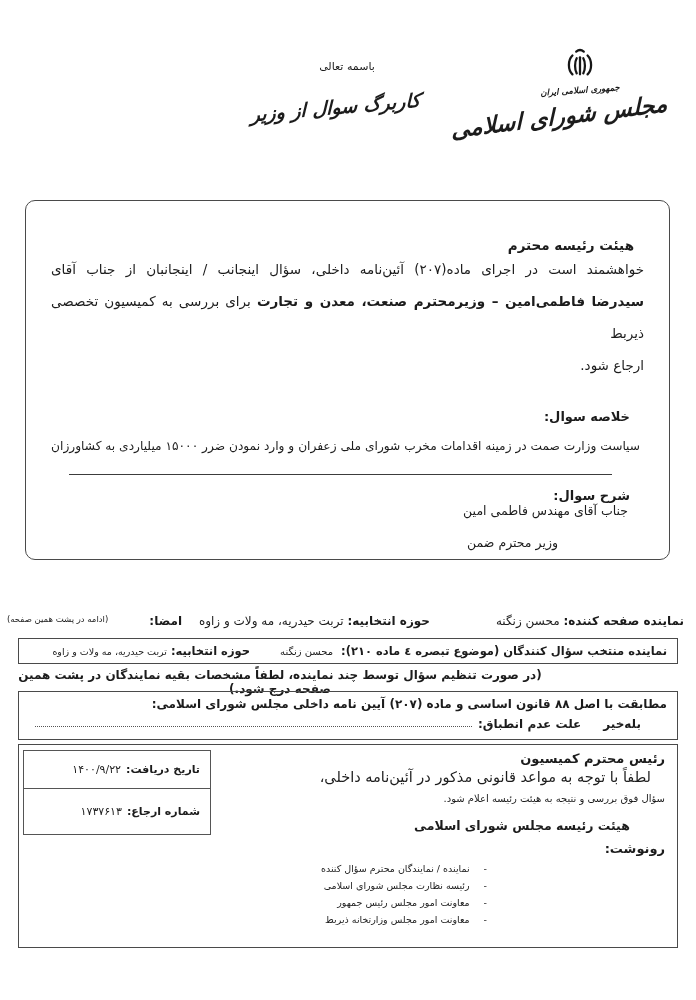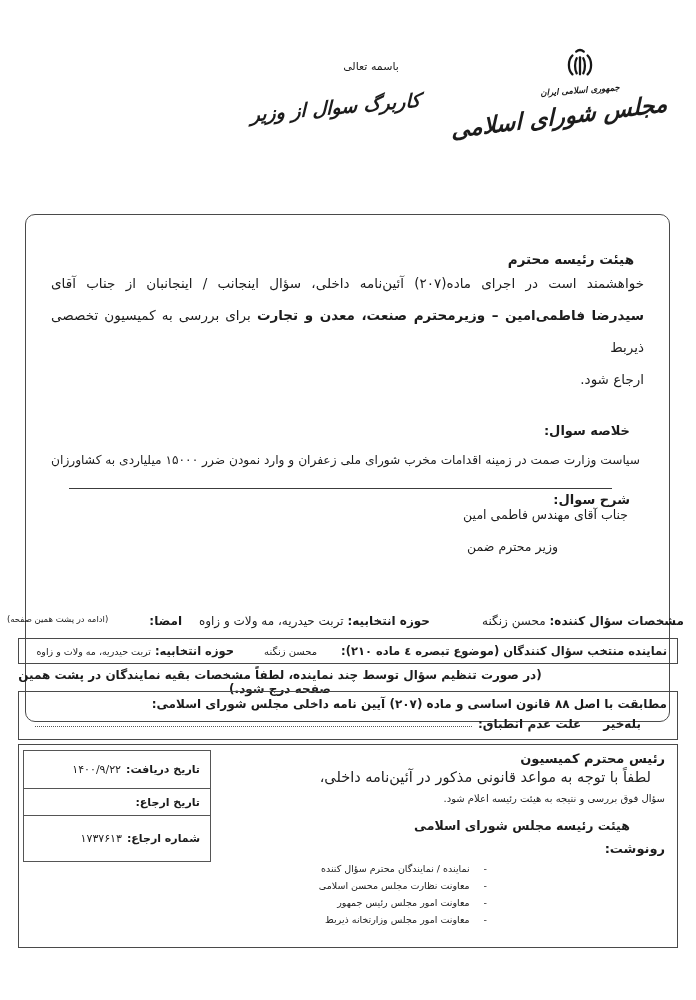--- a/index.html
+++ b/index.html
@@ -7,50 +7,50 @@
   body { font-family:"DejaVu Sans", sans-serif; }
   .page {
     position:relative; width:696px; height:1000px; margin:0 auto;
     background:#ffffff; color:#1c1c1c; direction:rtl; overflow:hidden;
   }
   
   .emblem-block { position:absolute; top:46px; left:492px; width:176px; text-align:center; }
   .emblem-caption { font-size:8.5px; font-weight:bold; font-style:italic; transform:rotate(-4deg); margin-top:1px; }
   .emblem-title { font-size:23px; font-weight:bold; font-style:italic; letter-spacing:-1px;
                   transform:rotate(-7deg) skewX(-6deg); margin-top:6px; white-space:nowrap; }
-  .bismillah { position:absolute; top:60px; left:316px; width:110px; text-align:center; font-size:11px; }
+  .bismillah { position:absolute; top:60px; left:292px; width:110px; text-align:center; font-size:11px; }
   .form-title { position:absolute; top:96px; left:248px; width:175px; text-align:center;
                 font-size:19px; font-weight:bold; font-style:italic;
                 transform:rotate(-5deg) skewX(-5deg); white-space:nowrap; }
   
-  .main-box { position:absolute; top:214px; left:25px; width:645px; height:508px;
+  .main-box { position:absolute; top:200px; left:25px; width:645px; height:360px;
               border:1.4px solid #4a4a4a; border-radius:10px; padding:36px 25px 0 25px; }
   .mb-heading { font-weight:bold; font-size:13.5px; padding-left:0; padding-right:10px; }
   .mb-line { font-size:13.5px; line-height:32px; text-align:justify; text-align-last:justify; }
   .mb-line3 { font-size:13.5px; line-height:32px; }
   .mb-label { font-weight:bold; font-size:13px; padding-right:14px; }
   .summary-text { font-size:12.2px; margin-top:15px; padding-right:4px; }
   .divider { border-top:1.6px solid #3c3c3c; margin:21px 32px 0 18px; }
   .desc1 { font-size:12.5px; padding-right:16px; }
   .desc2 { font-size:12.5px; margin-top:17px; padding-right:86px; }
   .gap-sum { margin-top:28px; }
-  .gap-desc { margin-top:3px; }
+  .gap-desc { margin-top:13px; }
   
   .row-a { position:absolute; top:614px; left:0; width:696px; height:22px; font-size:12px; }
   .row-a .abs { position:absolute; top:0; white-space:nowrap; }
   .ra-name { right:12px; }
   .ra-const { right:266px; }
   .ra-sign { right:514px; font-weight:bold; }
   .ra-note { left:7px; font-size:8.5px; top:4px; }
   .lbl { font-weight:bold; }
   
   .row-b { position:absolute; top:638px; left:18px; width:660px; height:26px;
            border:1.2px solid #4a4a4a; display:flex; align-items:center; padding:0 10px;
            white-space:nowrap; }
-  .rb-label { font-weight:bold; font-size:11.5px;margin-left:16px; }
+  .rb-label { font-weight:bold; font-size:11.5px; }
   .rb-name { font-size:10px; margin-right:8px; }
   .rb-const-label { font-weight:bold; font-size:11.5px; margin-right:30px; }
   .rb-const-value { font-size:9.5px; margin-right:4px; }
   
   .row-c { position:absolute; top:668px; left:0; width:560px; text-align:center;
            font-weight:bold; font-size:12px; }
   
   .row-d { position:absolute; top:691px; left:18px; width:660px; height:49px;
            border:1.2px solid #4a4a4a; padding:5px 10px 18px 12px; }
   .rd-title { font-weight:bold; font-size:12px; }
@@ -110,21 +110,21 @@
     <div class="mb-line3">ارجاع شود.</div>
     <div class="mb-label gap-sum">خلاصه سوال:</div>
     <div class="summary-text">سیاست وزارت صمت در زمینه اقدامات مخرب شورای ملی زعفران و وارد نمودن ضرر ۱۵۰۰۰ میلیاردی به کشاورزان</div>
     <div class="divider"></div>
     <div class="mb-label gap-desc">شرح سوال:</div>
     <div class="desc1">جناب آقای مهندس فاطمی امین</div>
     <div class="desc2">وزیر محترم ضمن</div>
   </div>
 
   <div class="row-a">
-    <span class="abs ra-name"><span class="lbl">مشخصات سؤال کننده:</span> <span>محسن زنگنه</span></span>
+    <span class="abs ra-name"><span class="lbl">نماینده صفحه کننده:</span> <span>محسن زنگنه</span></span>
     <span class="abs ra-const"><span class="lbl">حوزه انتخابیه:</span> <span>تربت حیدریه، مه ولات و زاوه</span></span>
     <span class="abs ra-sign">امضا:</span>
     <span class="abs ra-note">(ادامه در پشت همین صفحه)</span>
   </div>
 
   <div class="row-b">
     <span class="rb-label">نماینده منتخب سؤال کنندگان (موضوع تبصره ٤ ماده ۲۱۰):</span>
     <span class="rb-name">محسن زنگنه</span>
     <span class="rb-const-label">حوزه انتخابیه:</span>
     <span class="rb-const-value">تربت حیدریه، مه ولات و زاوه</span>
@@ -141,43 +141,39 @@
       <span class="rd-dots"></span>
     </div>
   </div>
 
   <div class="row-e">
     <div class="dates-table">
       <div class="dt-row dt-r1">
         <span class="lbl">تاریخ دریافت:</span>
         <span class="dt-val">۱۴۰۰/۹/۲۲</span>
       </div>
-      <div class="dt-row dt-r2">
-        <span class="lbl">تاریخ ارجاع:</span>
-        <span class="dt-val"></span>
-      </div>
       <div class="dt-row dt-r3">
         <span class="lbl">شماره ارجاع:</span>
         <span class="dt-val">۱۷۳۷۶۱۳</span>
       </div>
     </div>
     <div class="re-content">
       <div class="re-heading">رئیس محترم کمیسیون</div>
       <div class="re-line1">لطفاً با توجه به مواعد قانونی مذکور در آئین‌نامه داخلی،</div>
       <div class="re-line2">سؤال فوق بررسی و نتیجه به هیئت رئیسه اعلام شود.</div>
       <div class="re-signature">هیئت رئیسه مجلس شورای اسلامی</div>
       <div class="re-cc-label">رونوشت:</div>
       <div class="cc-list">
         <div class="cc-item">
             <span class="cc-dash">-</span>
             <span>نماینده / نمایندگان محترم سؤال کننده</span>
           </div>
         <div class="cc-item">
             <span class="cc-dash">-</span>
-            <span>معاونت نظارت مجلس محسن اسلامی</span>
+            <span>رئیسه نظارت مجلس شورای اسلامی</span>
           </div>
         <div class="cc-item">
             <span class="cc-dash">-</span>
             <span>معاونت امور مجلس رئیس جمهور</span>
           </div>
         <div class="cc-item">
             <span class="cc-dash">-</span>
             <span>معاونت امور مجلس وزارتخانه ذیربط</span>
           </div>
       </div>

